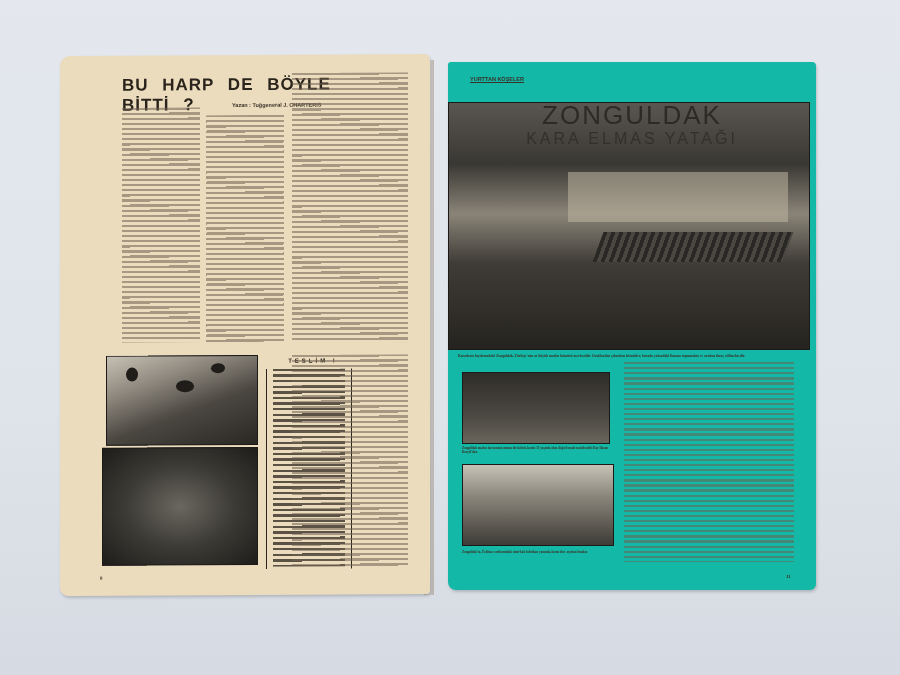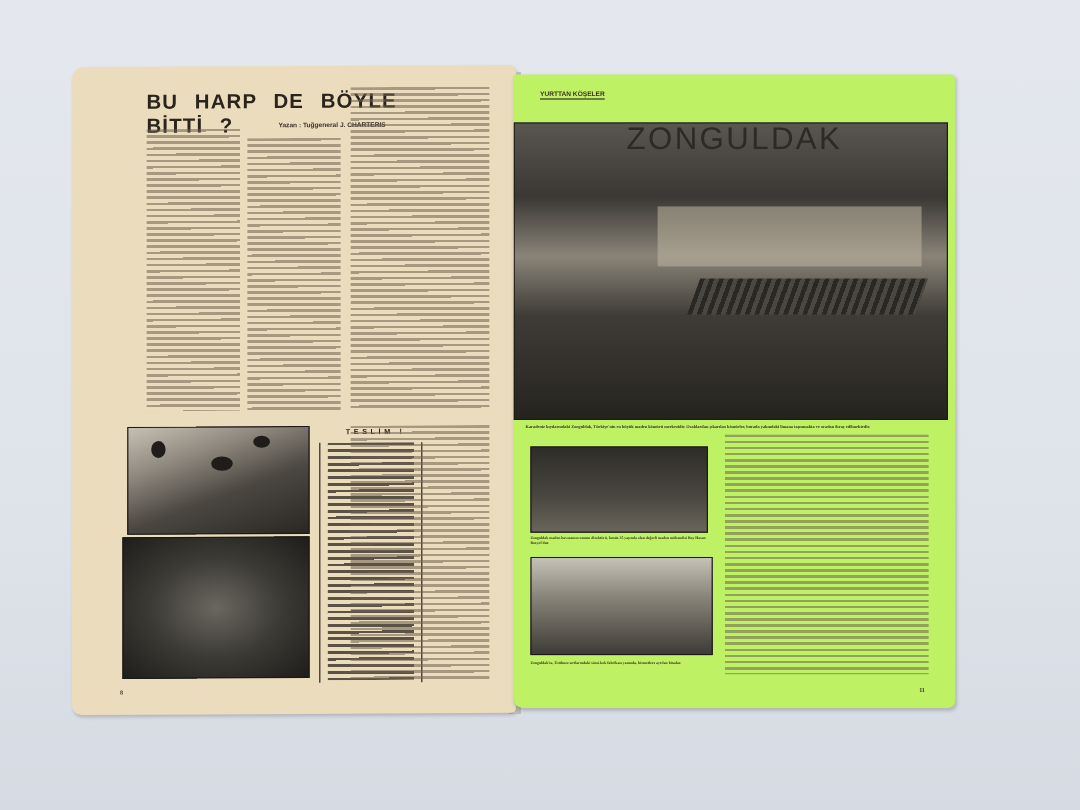--- a/index.html
+++ b/index.html
@@ -11,22 +11,22 @@
     }
     .spread { position: absolute; left: 0; top: 0; width: 820px; height: 675px; }
     .page-left {
       position: absolute; left: 60px; top: 55px; width: 370px; height: 540px;
       background: #ecdcbe;
       border-radius: 10px 6px 4px 8px;
       box-shadow: 1px 2px 3px rgba(0,0,0,0.18);
       transform: skewY(-0.3deg);
     }
     .page-right {
-      position: absolute; left: 428px; top: 62px; width: 368px; height: 528px;
-      background: #bef264;
+      position: absolute; left: 448px; top: 62px; width: 368px; height: 528px;
+      background: #14b8a6;
       border-radius: 3px 4px 6px 8px;
       box-shadow: 1px 2px 3px rgba(0,0,0,0.18);
     }
     .gutter {
       position: absolute; left: 424px; top: 60px; width: 10px; height: 535px;
       background: linear-gradient(90deg, rgba(120,95,60,0.35), rgba(160,130,90,0.1), rgba(120,95,60,0.35));
     }
     .headline {
       position: absolute; left: 62px; top: 20px; width: 260px;
       font-family: "Liberation Sans", sans-serif; font-size: 17px; font-weight: bold;
@@ -111,20 +111,21 @@
     <div class="page-num" style="left:40px;top:520px;">8</div>
   </div>
 
   <div class="page-right">
     <div class="photo" style="left:0;top:40px;width:362px;height:248px;background:linear-gradient(180deg,#5a5650 0%,#3a3834 25%,#8a8478 45%,#3f3c37 65%,#25231f 100%);">
       <div style="position:absolute;left:120px;top:70px;width:220px;height:50px;background:rgba(190,180,160,0.55);"></div>
       <div style="position:absolute;left:150px;top:130px;width:190px;height:30px;background:repeating-linear-gradient(90deg,#2a2824 0 4px,#4a4640 4px 8px);transform:skewX(-20deg);"></div>
     </div>
     <div class="section-tag">YURTTAN KÖŞELER</div>
     <div class="title-right" style="top:38px;font-size:26px;letter-spacing:2px;">ZONGULDAK</div>
+    <div class="title-right" style="top:68px;font-size:16px;letter-spacing:3px;color:#33302b;">KARA ELMAS YATAĞI</div>
 
     <div class="caption" style="left:10px;top:292px;width:340px;">Karadeniz kıyılarındaki Zonguldak, Türkiye'nin en büyük maden kömürü merkezidir. Ocaklardan çıkarılan kömürler, burada yakındaki limana taşınmakta ve oradan ihraç edilmektedir.</div>
 
     <div class="photo" style="left:14px;top:310px;width:148px;height:72px;background:linear-gradient(180deg,#2e2c28 0%,#4b4842 60%,#6a665c 100%);"></div>
     <div class="caption" style="left:14px;top:384px;width:150px;font-size:3.2px;">Zonguldak maden havzasının umum direktörü, henüz 35 yaşında olan değerli maden mühendisi Bay Hasan Bozyol'dur.</div>
     <div class="photo" style="left:14px;top:402px;width:152px;height:82px;background:linear-gradient(180deg,#c9c4b8 0%,#8a857b 40%,#3c3a35 100%);"></div>
     <div class="caption" style="left:14px;top:488px;width:152px;font-size:3.2px;">Zonguldak'ta, Üzülmez sırtlarındaki sömi-kok fabrikası yanında, hizmetlere ayrılan binalar.</div>
 
     <div class="col" style="left:176px;top:300px;width:170px;height:200px;">
         <div class="fake"></div>

